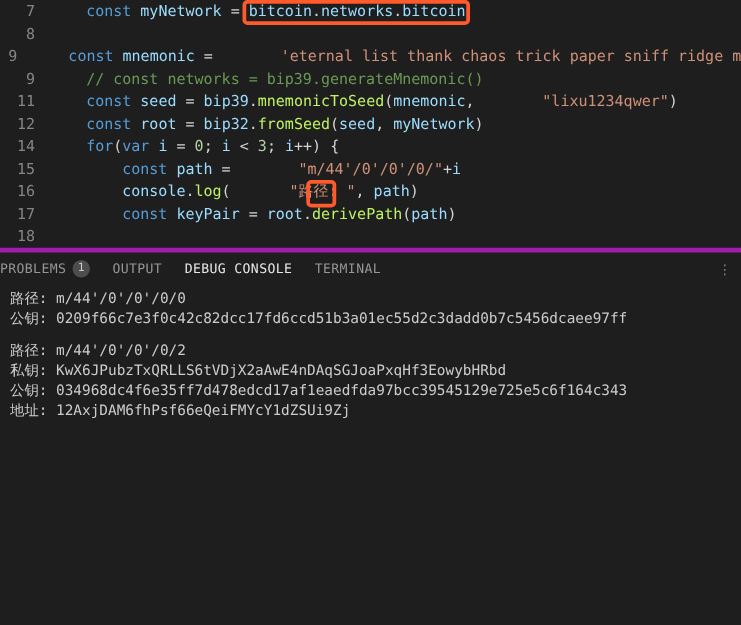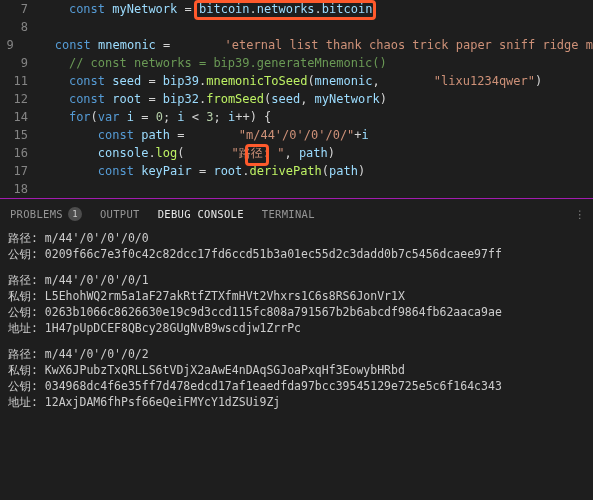--- a/index.html
+++ b/index.html
@@ -45,22 +45,21 @@
   position: absolute;
   border: 3px solid #ff5a2c;
   border-radius: 4px;
   pointer-events: none;
 }
 .panel-tabs {
   display: flex;
   height: 30px;
   align-items: center;
   background: #1e1e1e;
-  border-top: 1px solid #a21caf;
-  padding-left: 10px;
+  border-top: 4px solid #a21caf;
   gap: 18px;
   font-size: 10.5px;
 }
 .tab {
   color: #969696;
   letter-spacing: 0.3px;
   cursor: pointer;
   display: flex;
   align-items: center;
   gap: 5px;
@@ -166,24 +165,18 @@
   </div>
   <div class="right-icon" style="color:#888;">⋮</div>
 </div>
 
 <div class="console-area" id="console-out">
     <div class="console-block">
       <div class="console-line">路径: m/44'/0'/0'/0/0</div>
       <div class="console-line">公钥: 0209f66c7e3f0c42c82dcc17fd6ccd51b3a01ec55d2c3dadd0b7c5456dcaee97ff</div>
     </div>
     <div class="console-block">
-      <div class="console-line">路径: m/44'/0'/0'/0/1</div>
-      <div class="console-line">私钥: L5EhohWQ2rm5a1aF27akRtfZTXfmHVt2Vhxrs1C6s8RS6JonVr1X</div>
-      <div class="console-line">公钥: 0263b1066c8626630e19c9d3ccd115fc808a791567b2b6abcdf9864fb62aaca9ae</div>
-      <div class="console-line">地址: 1H47pUpDCEF8QBcy28GUgNvB9wscdjw1ZrrPc</div>
-    </div>
-    <div class="console-block">
       <div class="console-line">路径: m/44'/0'/0'/0/2</div>
       <div class="console-line">私钥: KwX6JPubzTxQRLLS6tVDjX2aAwE4nDAqSGJoaPxqHf3EowybHRbd</div>
       <div class="console-line">公钥: 034968dc4f6e35ff7d478edcd17af1eaedfda97bcc39545129e725e5c6f164c343</div>
       <div class="console-line">地址: 12AxjDAM6fhPsf66eQeiFMYcY1dZSUi9Zj</div>
     </div>
   </div>
 
 </body></html>

